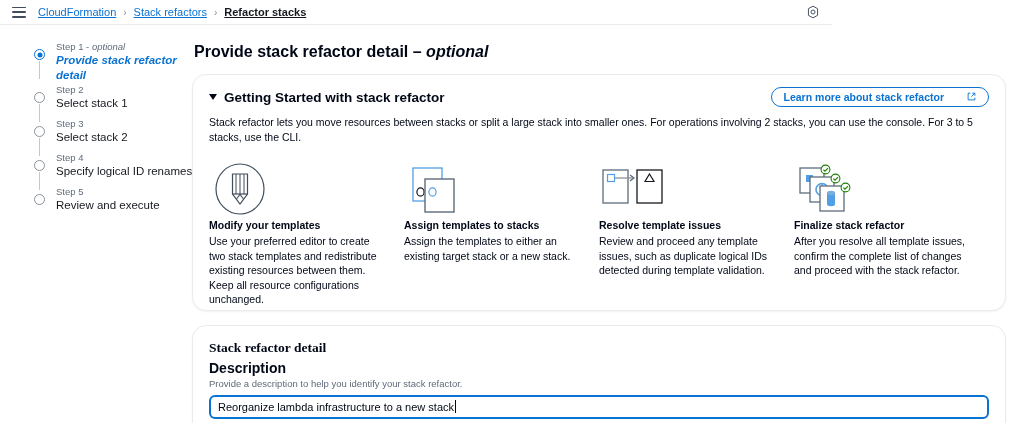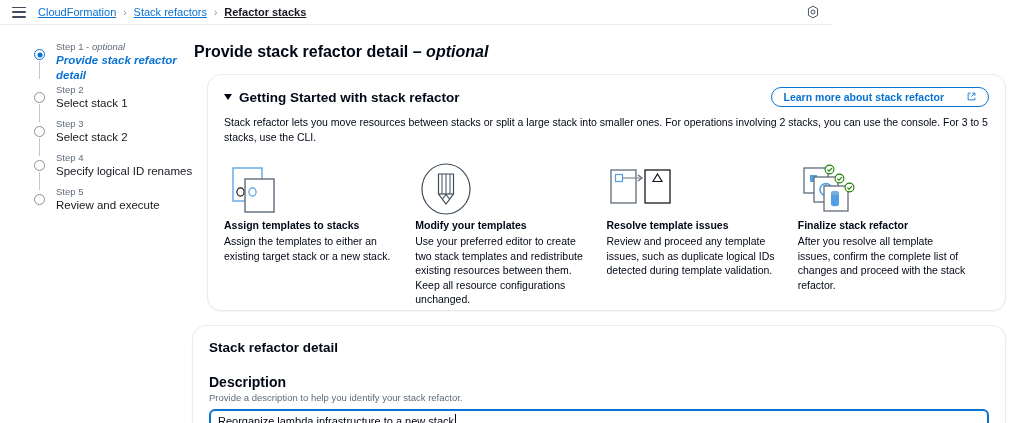--- a/index.html
+++ b/index.html
@@ -62,42 +62,42 @@
   .main { position: absolute; left: 192px; top: 0; width: 814px; }
   .page-title { font-size: 16px; font-weight: bold; color: #000716; margin: 18px 0 13px 2px; }
   .page-title .optional { font-weight: bold; font-style: italic; }
 
   .card {
     background: #ffffff; border: 1px solid #e9ebed; border-radius: 14px;
     box-shadow: 0 1px 2px rgba(0,7,22,0.05);
   }
 
   
-  .gs-card { padding: 12px 16px 3px 16px; margin-left: 15px; }
+  .gs-card { padding: 12px 16px 3px 16px; }
   .gs-head { display: flex; align-items: center; justify-content: space-between; }
   .gs-title-wrap { display: flex; align-items: center; gap: 7px; }
   .caret { width: 0; height: 0; border-left: 4.5px solid transparent; border-right: 4.5px solid transparent; border-top: 6px solid #000716; cursor: pointer; }
   .gs-title { font-size: 13.5px; font-weight: bold; color: #000716; }
   .learn-btn {
     display: inline-flex; align-items: center; gap: 23px;
     border: 1px solid #0972d3; color: #0972d3; background: #ffffff;
     border-radius: 14px; padding: 3px 12px; font-size: 10.5px; font-weight: bold;
     cursor: pointer; white-space: nowrap;
   }
   .gs-desc { font-size: 10.5px; color: #000716; margin-top: 8px; line-height: 15px; }
 
   .features { display: flex; margin-top: 14px; }
   .feature { width: 25%; padding-right: 22px; }
   .feature-art { height: 60px; display: flex; align-items: center; }
   .feature-h { font-size: 10.5px; font-weight: bold; color: #000716; margin-bottom: 3px; }
   .feature-p { font-size: 10.5px; color: #000716; line-height: 14.5px; }
 
   
   .detail-card { margin-top: 14px; padding: 14px 16px 16px 16px; }
-  .detail-title { font-size: 13.5px; font-weight: bold; color: #000716; margin-bottom: 19px; }
+  .detail-title { font-size: 13.5px; font-weight: bold; color: #000716; margin-bottom: 4px; font-family: Liberation Serif, serif; }
   .field-label { font-size: 14px; font-weight: bold; color: #000716; }
   .field-hint { font-size: 9.5px; color: #5f6b7a; margin-top: 2px; }
   .text-input {
     width: 100%; height: 24px; margin-top: 6px;
     border: 2px solid #0972d3; border-radius: 6px;
     padding: 0 7px; font-size: 11px; color: #000716;
     font-family: "Liberation Sans", sans-serif; background: #ffffff; outline: none;
     display: flex; align-items: center;
   }
   .caret-bar {
@@ -193,42 +193,42 @@
           </div>
         </div>
 
         <div class="gs-desc">Stack refactor lets you move resources between stacks or split a large stack into smaller ones. For operations involving 2 stacks, you can use the console. For 3 to 5 stacks, use the CLI.</div>
 
         <div class="features">
 
           <div class="feature">
             <div class="feature-art">
               <svg width="62" height="58" viewBox="0 0 62 58" fill="none">
-                <rect x="9" y="8" width="29" height="33" stroke="#539fe5" stroke-width="1.3" fill="#ffffff"></rect>
-                <ellipse cx="16.5" cy="32" rx="3.6" ry="4.2" stroke="#16191f" stroke-width="1.2" fill="none"></ellipse>
-                <rect x="21" y="19" width="29" height="33" stroke="#5f6b7a" stroke-width="1.4" fill="#ffffff"></rect>
-                <ellipse cx="28.5" cy="32" rx="3.6" ry="4.2" stroke="#539fe5" stroke-width="1.2" fill="none"></ellipse>
-              </svg>
-            </div>
-            <div class="feature-h">Assign templates to stacks</div>
-            <div class="feature-p">Assign the templates to either an existing target stack or a new stack.</div>
-          </div>
-
-          <div class="feature">
-            <div class="feature-art">
-              <svg width="62" height="58" viewBox="0 0 62 58" fill="none">
                 <ellipse cx="31" cy="29" rx="24" ry="25" stroke="#414d5c" stroke-width="1.2" fill="none"></ellipse>
                 <path d="M23.5 14 H38.5 V34 L31 44 L23.5 34 Z" stroke="#414d5c" stroke-width="1.2" fill="none"></path>
                 <path d="M27 14 V34 M31 14 V34 M35 14 V34" stroke="#414d5c" stroke-width="1"></path>
                 <path d="M23.5 34 H38.5" stroke="#414d5c" stroke-width="1.2"></path>
                 <path d="M27.5 39 L31 34.5 L34.5 39" stroke="#414d5c" stroke-width="1.1" fill="none"></path>
               </svg>
             </div>
             <div class="feature-h">Modify your templates</div>
             <div class="feature-p">Use your preferred editor to create two stack templates and redistribute existing resources between them. Keep all resource configurations unchanged.</div>
+          </div>
+
+          <div class="feature">
+            <div class="feature-art">
+              <svg width="62" height="58" viewBox="0 0 62 58" fill="none">
+                <rect x="9" y="8" width="29" height="33" stroke="#539fe5" stroke-width="1.3" fill="#ffffff"></rect>
+                <ellipse cx="16.5" cy="32" rx="3.6" ry="4.2" stroke="#16191f" stroke-width="1.2" fill="none"></ellipse>
+                <rect x="21" y="19" width="29" height="33" stroke="#5f6b7a" stroke-width="1.4" fill="#ffffff"></rect>
+                <ellipse cx="28.5" cy="32" rx="3.6" ry="4.2" stroke="#539fe5" stroke-width="1.2" fill="none"></ellipse>
+              </svg>
+            </div>
+            <div class="feature-h">Assign templates to stacks</div>
+            <div class="feature-p">Assign the templates to either an existing target stack or a new stack.</div>
           </div>
 
           <div class="feature">
             <div class="feature-art">
               <svg width="70" height="58" viewBox="0 0 70 58" fill="none">
                 <rect x="4" y="10" width="25" height="33" stroke="#5f6b7a" stroke-width="1.3" fill="#ffffff"></rect>
                 <rect x="8.5" y="14.5" width="7" height="7" stroke="#539fe5" stroke-width="1.2" fill="#ffffff"></rect>
                 <path d="M16 18 H34" stroke="#8b9299" stroke-width="1.3"></path>
                 <path d="M31 15 L35 18 L31 21" stroke="#5f6b7a" stroke-width="1.2" fill="none"></path>
                 <rect x="38" y="10" width="25" height="33" stroke="#16191f" stroke-width="1.3" fill="#ffffff"></rect>

